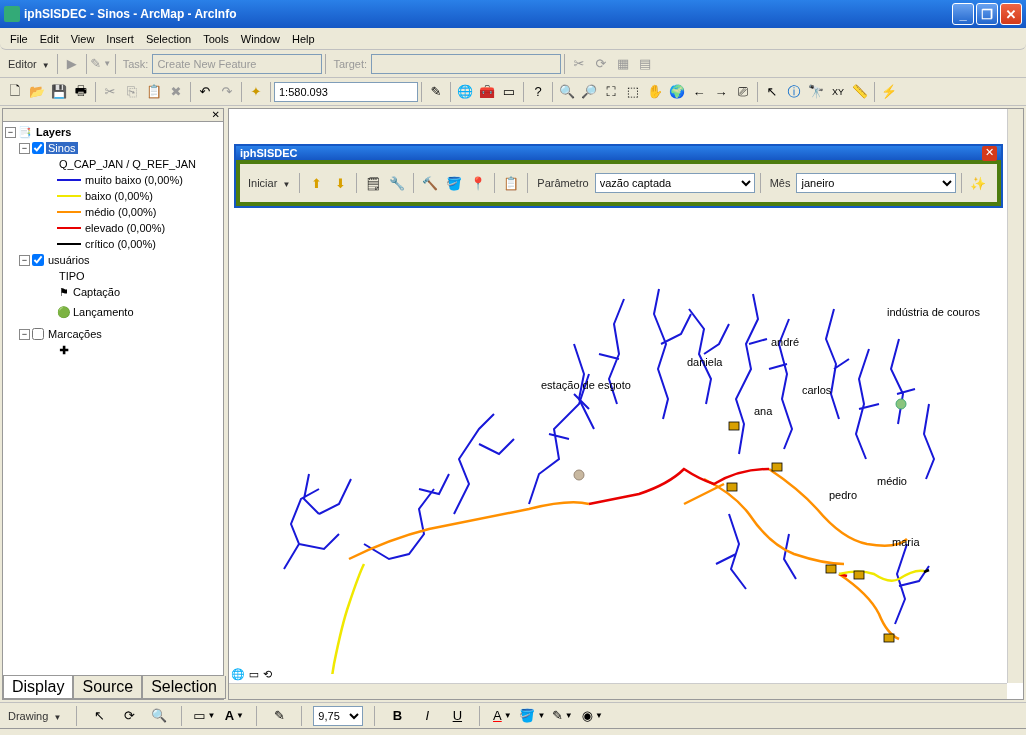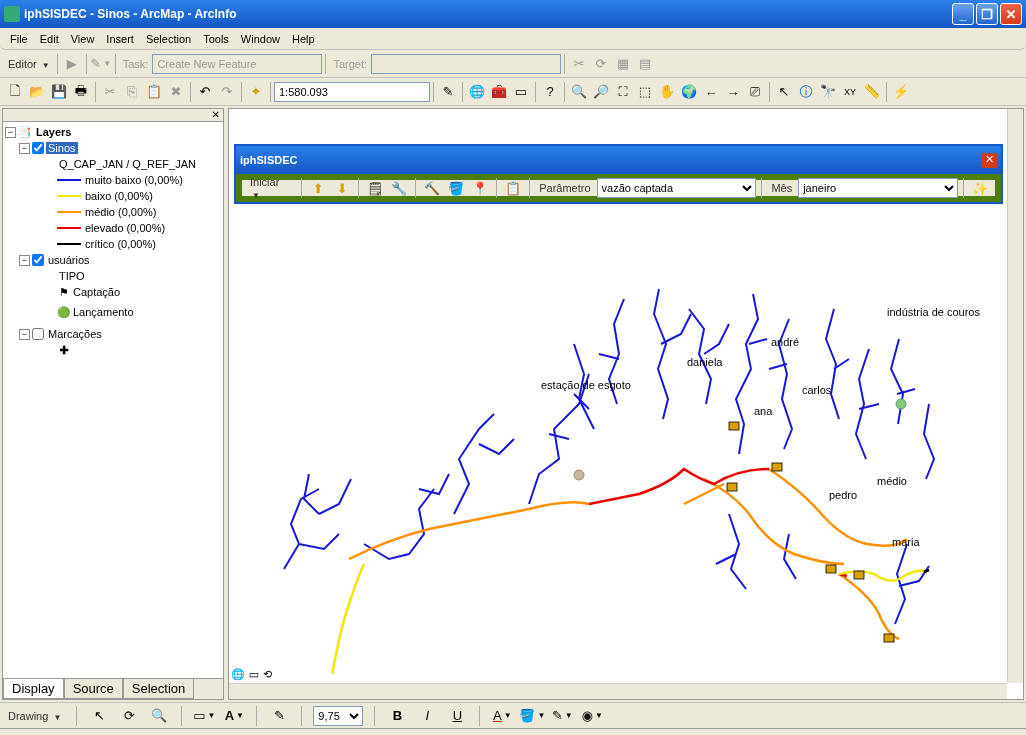--- a/index.html
+++ b/index.html
@@ -26,31 +26,31 @@
 .toc-close { height: 13px; text-align: right; padding: 0 3px; font-size: 10px; border-bottom: 1px solid #999; }
 .toc { flex: 1; background: white; overflow: auto; padding: 2px; }
 .tree-row { display: flex; align-items: center; height: 16px; white-space: nowrap; }
 .tree-toggle { width: 11px; height: 11px; border: 1px solid #888; font-size: 9px; text-align: center; line-height: 9px; margin-right: 2px; cursor: pointer; }
 .tree-check { width: 12px; height: 12px; margin-right: 2px; }
 .tree-icon { width: 14px; height: 14px; margin-right: 2px; display:inline-flex; align-items:center; justify-content:center; }
 .tree-label { padding: 0 2px; }
 .tree-sel { background: #316ac5; color: white; }
 .legend-line { width: 24px; height: 2px; margin-right: 4px; }
 .toc-tabs { display: flex; border-top: 1px solid #999; background: #ece9d8; }
-.toc-tab { padding: 2px 8px; border: 1px solid #999; border-top: none; background: #ece9d8; cursor: pointer; font-size: 13px; }
+.toc-tab { padding: 2px 8px; border: 1px solid #999; border-top: none; background: #ece9d8; cursor: pointer; font-size: 16px; }
 .toc-tab.active { background: white; }
 .map-area { flex: 1; background: white; position: relative; border: 1px solid #999; margin: 2px; }
 .map-scroll-v { position: absolute; right: 0; top: 0; width: 16px; height: calc(100% - 16px); background: #ece9d8; border-left: 1px solid #ccc; }
 .map-scroll-h { position: absolute; left: 0; bottom: 0; height: 16px; width: calc(100% - 16px); background: #ece9d8; border-top: 1px solid #ccc; }
 .map-mini { position: absolute; left: 2px; bottom: 18px; display: flex; gap: 4px; }
 .panel { position: absolute; left: 5px; top: 35px; right: 20px; border: 2px solid #1557c4; background: #ece9d8; }
-.panel-title { height: 28px; background: linear-gradient(to bottom, #2a80e8, #1557c4); color: white; display: flex; align-items: center; padding: 0 4px; font-size: 11px; }
+.panel-title { height: 14px; background: linear-gradient(to bottom, #2a80e8, #1557c4); color: white; display: flex; align-items: center; padding: 0 4px; font-size: 11px; }
 .panel-title-text { flex: 1; font-weight: bold; }
 .panel-close { width: 15px; height: 15px; background: #d43a1a; color: white; text-align: center; line-height: 13px; border-radius: 2px; cursor: pointer; font-size: 11px; }
-.panel-bar { height: 28px; display: flex; align-items: center; padding: 8px 4px; gap: 2px; background: #ece9d8; border: 6px solid #4d7c0f; }
+.panel-bar { height: 46px; display: flex; align-items: center; padding: 8px 4px; gap: 2px; background: #ece9d8; border: 4px solid #4d7c0f; }
 .map-svg { position: absolute; left: 0; top: 85px; }
 .statusbar { height: 20px; background: #ece9d8; border-top: 1px solid #999; display: flex; align-items: center; justify-content: flex-end; padding: 0 8px; font-size: 11px; }
 .bottom-toolbar { height: 26px; background: #ece9d8; display: flex; align-items: center; padding: 2px 4px; border-top: 1px solid #c0c0c0; gap: 8px; }
 select.tb-select { height: 20px; border: 1px solid #7f9db9; background: white; font-size: 11px; }
 .map-label { position: absolute; font-size: 11px; color: black; }
 </style>
 </head>
 <body>
 
 <div class="titlebar">
@@ -102,21 +102,21 @@
   <div class="tb-btn tb-disabled">✂</div>
   <div class="tb-btn tb-disabled">⎘</div>
   <div class="tb-btn">📋</div>
   <div class="tb-btn tb-disabled">✖</div>
   <div class="tb-sep"></div>
   <div class="tb-btn">↶</div>
   <div class="tb-btn tb-disabled">↷</div>
   <div class="tb-sep"></div>
   <div class="tb-btn" style="color:#cc9900">✦</div>
   <div class="tb-sep"></div>
-  <input class="tb-input" style="width: 156px;" value="1:580.093">
+  <input class="tb-input" style="width: 144px;" value="1:580.093">
   <div class="tb-sep"></div>
   <div class="tb-btn">✎</div>
   <div class="tb-sep"></div>
   <div class="tb-btn">🌐</div>
   <div class="tb-btn" style="color:#c00">🧰</div>
   <div class="tb-btn">▭</div>
   <div class="tb-sep"></div>
   <div class="tb-btn">?</div>
   <div class="tb-sep"></div>
   <div class="tb-btn">🔍</div>

